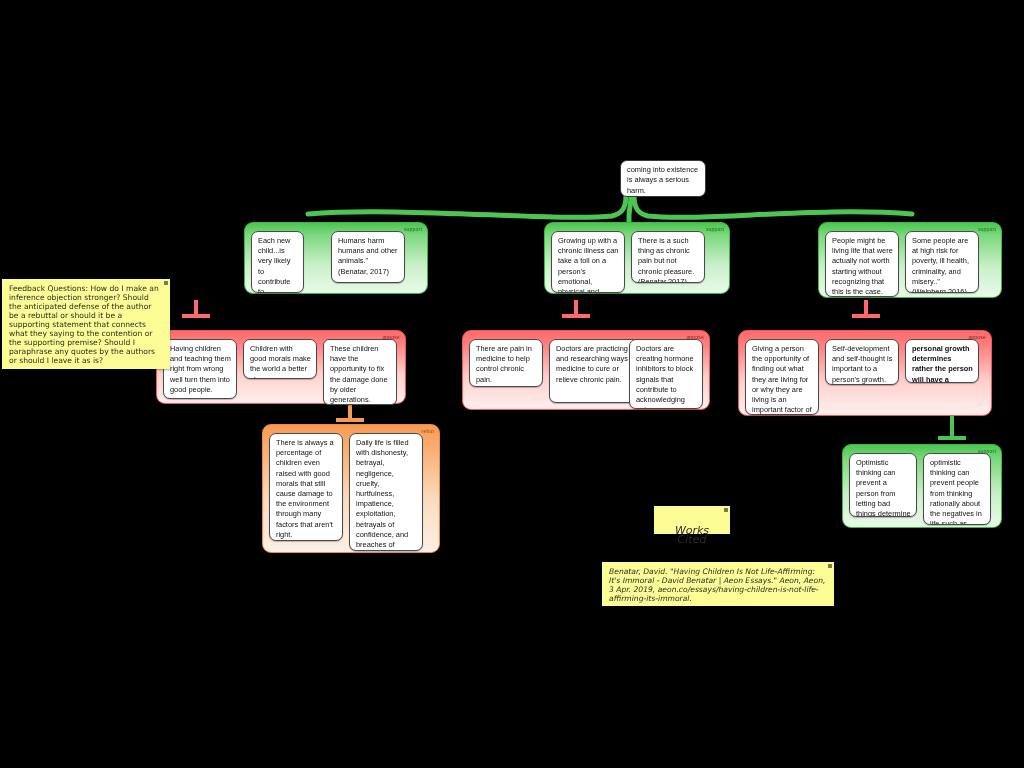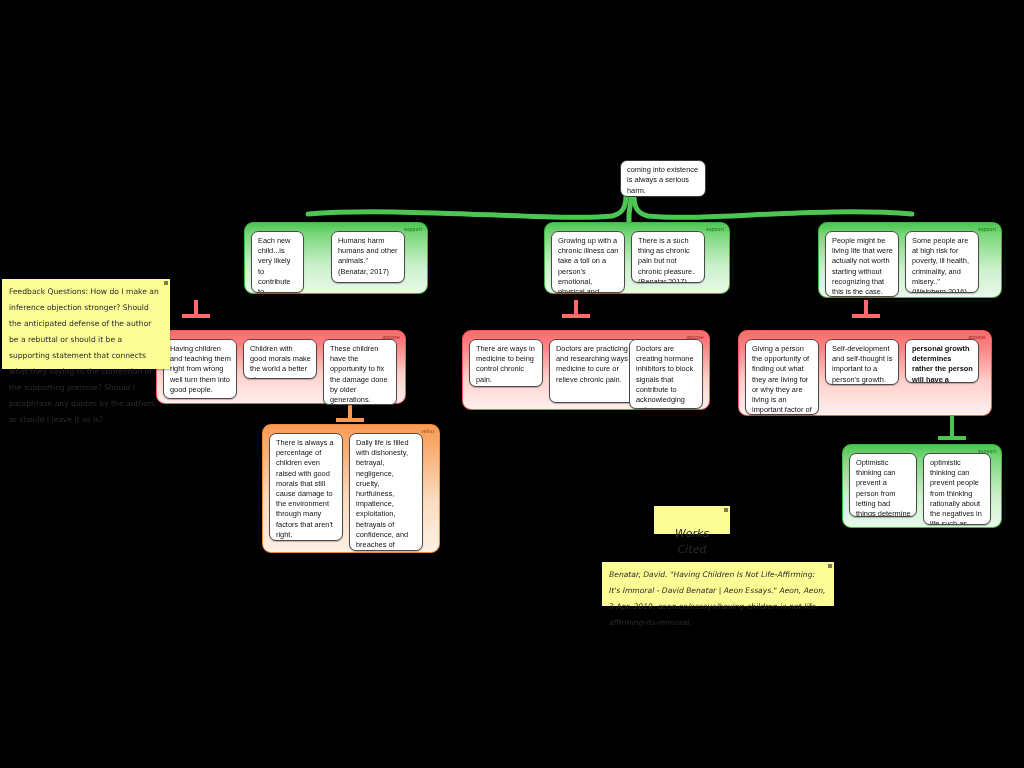--- a/index.html
+++ b/index.html
@@ -74,21 +74,21 @@
     color: #111111;
   }
 
   
   .note {
     position: absolute;
     background: #fdfd96;
     box-sizing: border-box;
     padding: 5px 7px;
     font-size: 7.6px;
-    line-height: 16px;
+    line-height: 9px;
     color: #2b2b2b;
     font-family: "DejaVu Sans", sans-serif;
     box-shadow: 0 1px 2px rgba(0,0,0,.35);
   }
   .note .fold {
     position: absolute; right: 2px; top: 2px;
     width: 4px; height: 4px;
     background: #333; opacity: .65;
   }
   .note.works-cited {
@@ -163,21 +163,21 @@
       <span>Growing up with a chronic illness can take a toll on a person's emotional, physical and mental being.</span>
     </div>
     <div class="card" style="left:86px; top:8px; width:74px; height:52px;">
       <span>There is a such thing as chronic pain but not chronic pleasure. (Benatar,2017)</span>
     </div>
   </div>
 
   <div class="group oppose" style="left:462px; top:330px; width:248px; height:80px;">
     <span class="group-label">oppose</span>
     <div class="card" style="left:6px; top:8px; width:74px; height:48px;">
-      <span>There are ways in medicine to being control chronic pain.</span>
+      <span>There are pain in medicine to help control chronic pain.</span>
     </div>
     <div class="card" style="left:86px; top:8px; width:94px; height:64px;">
       <span>Doctors are practicing and researching ways in medicine to cure or relieve chronic pain.</span>
     </div>
     <div class="card" style="left:166px; top:8px; width:74px; height:70px;">
       <span>Doctors are creating hormone inhibitors to block signals that contribute to acknowledging pain.</span>
     </div>
   </div>
 
   <div class="group support" style="left:818px; top:222px; width:184px; height:76px;">

